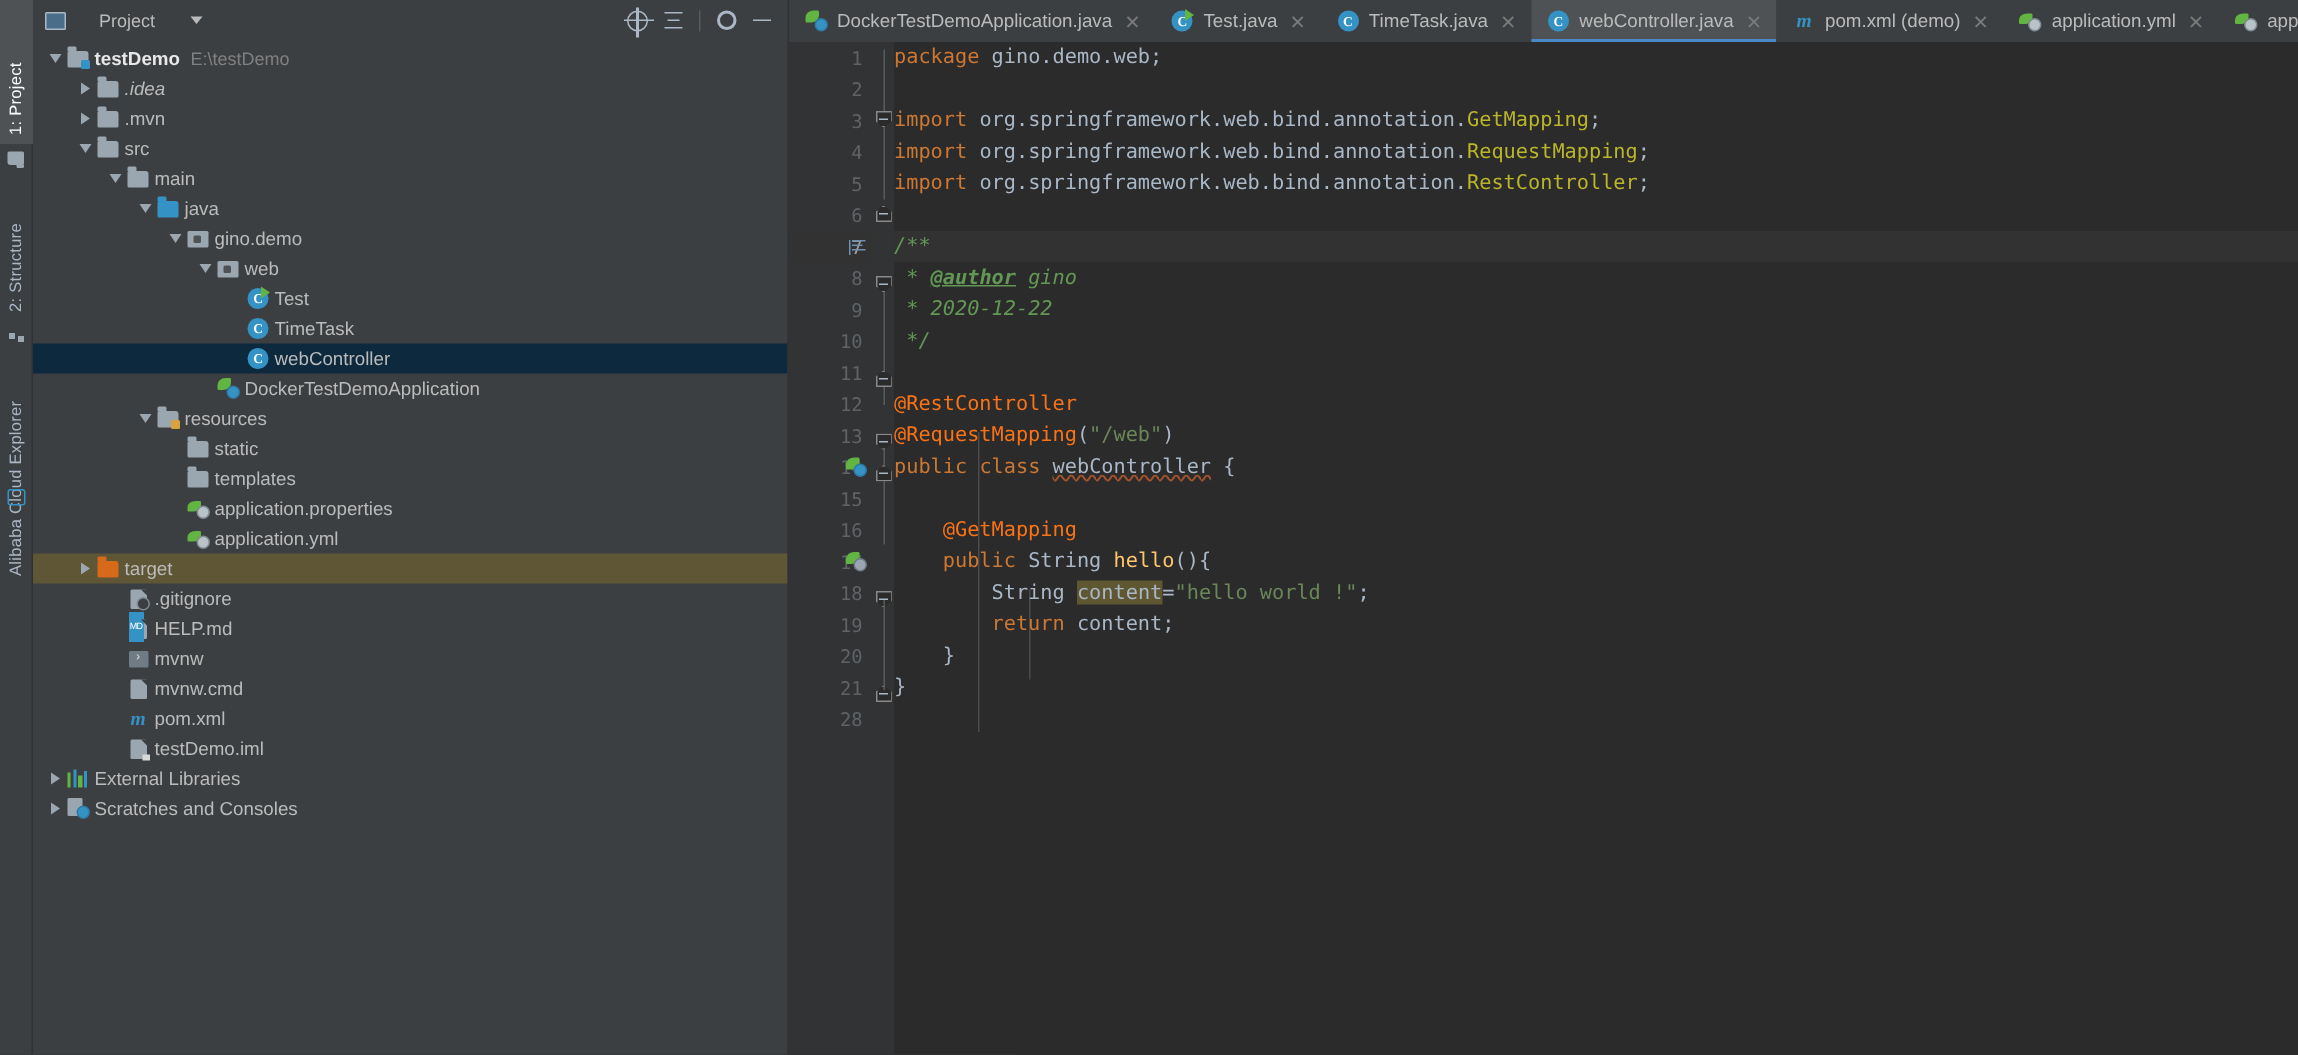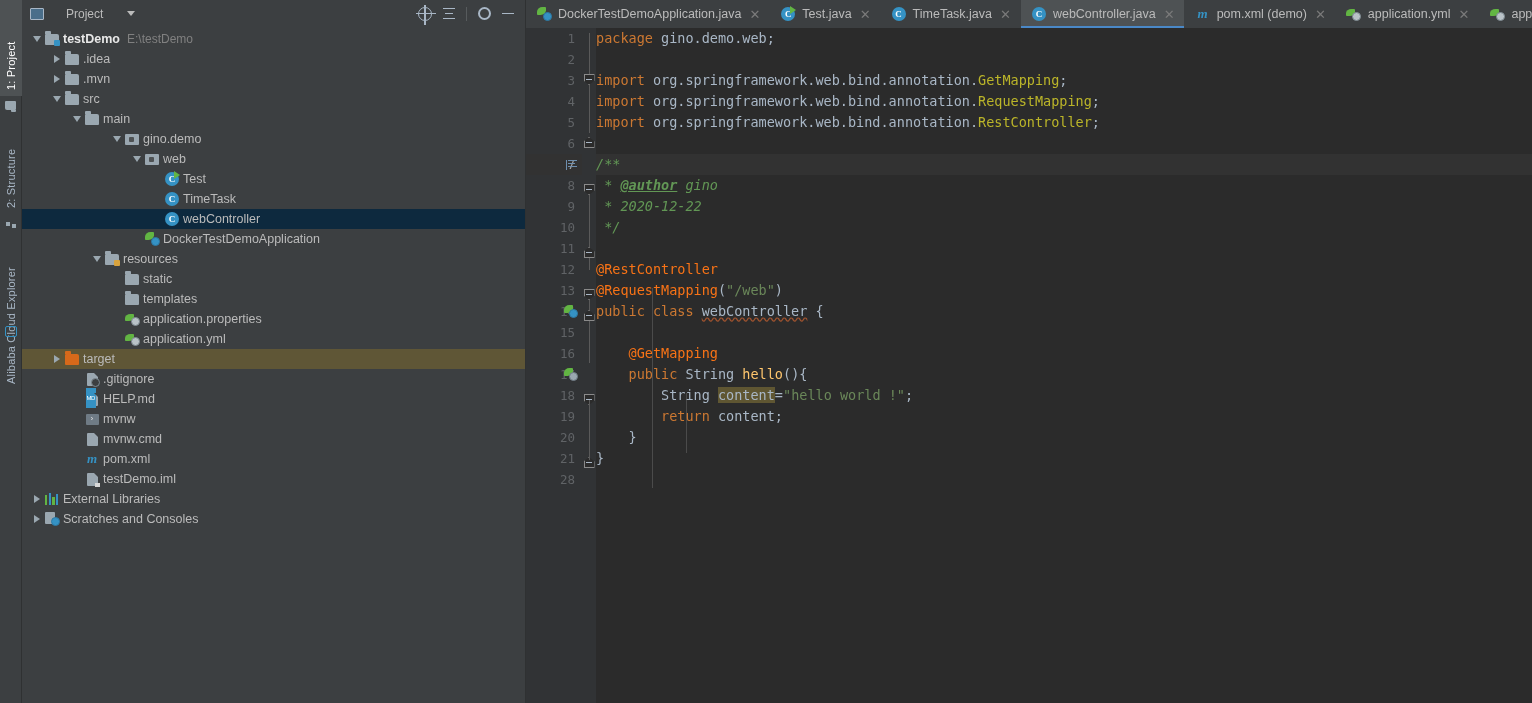--- a/index.html
+++ b/index.html
@@ -250,55 +250,64 @@
         <div class="row" style="padding-left: 8px;">
           <span class="arrow open">
             <i></i>
           </span>
           <span class="ico">
             <span class="f-src"></span>
           </span>
           <span class="lbl bold">testDemo</span>
           <span class="sub">E:\testDemo</span>
         </div>
+        <div class="row" style="padding-left: 28px; font-style: italic;">
+          <span class="arrow">
+            <i></i>
+          </span>
+          <span class="ico">
+            <span class="f-grey"></span>
+          </span>
+          <span class="lbl">.idea</span>
+        </div>
         <div class="row" style="padding-left: 28px;">
           <span class="arrow">
             <i></i>
           </span>
           <span class="ico">
             <span class="f-grey"></span>
           </span>
-          <span class="lbl">.idea</span>
-        </div>
-        <div class="row" style="padding-left: 28px;">
-          <span class="arrow">
-            <i></i>
-          </span>
-          <span class="ico">
-            <span class="f-grey"></span>
-          </span>
           <span class="lbl">.mvn</span>
         </div>
         <div class="row" style="padding-left: 28px;">
           <span class="arrow open">
             <i></i>
           </span>
           <span class="ico">
             <span class="f-grey"></span>
           </span>
           <span class="lbl">src</span>
         </div>
         <div class="row" style="padding-left: 48px;">
           <span class="arrow open">
             <i></i>
           </span>
           <span class="ico">
             <span class="f-grey"></span>
           </span>
           <span class="lbl">main</span>
+        </div>
+        <div class="row" style="padding-left: 68px;">
+          <span class="arrow open">
+            <i></i>
+          </span>
+          <span class="ico">
+            <span class="f-blue"></span>
+          </span>
+          <span class="lbl">java</span>
         </div>
         <div class="row" style="padding-left: 88px;">
           <span class="arrow open">
             <i></i>
           </span>
           <span class="ico">
             <span class="f-pkg"></span>
           </span>
           <span class="lbl">gino.demo</span>
         </div>

